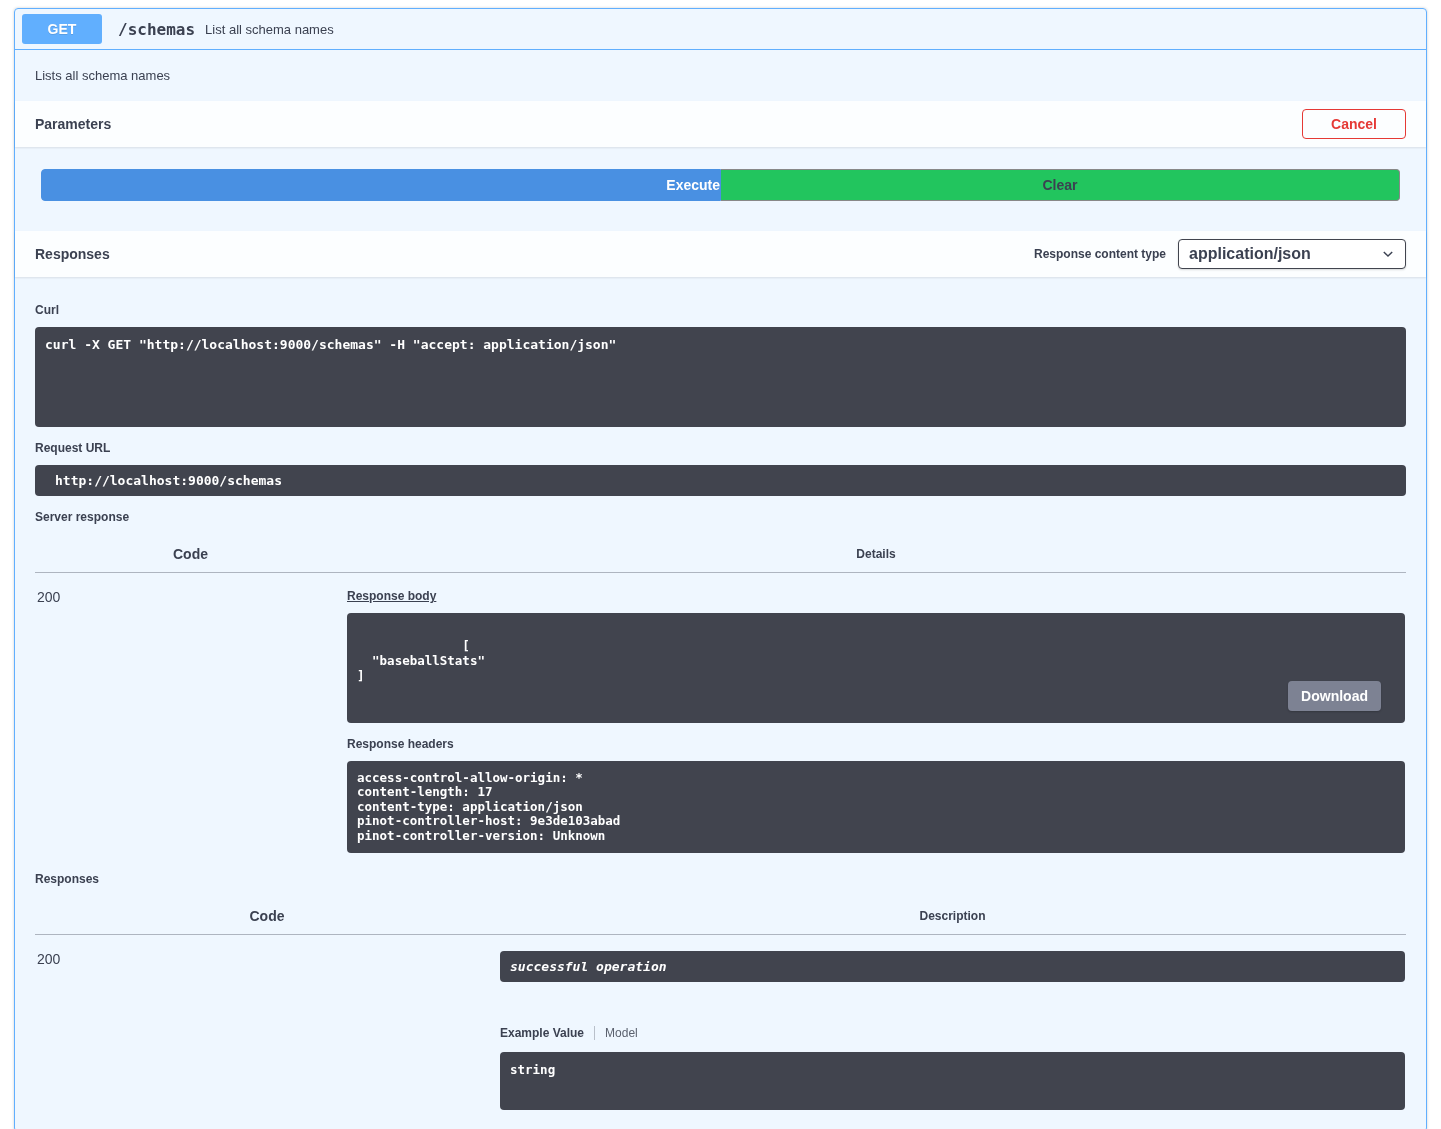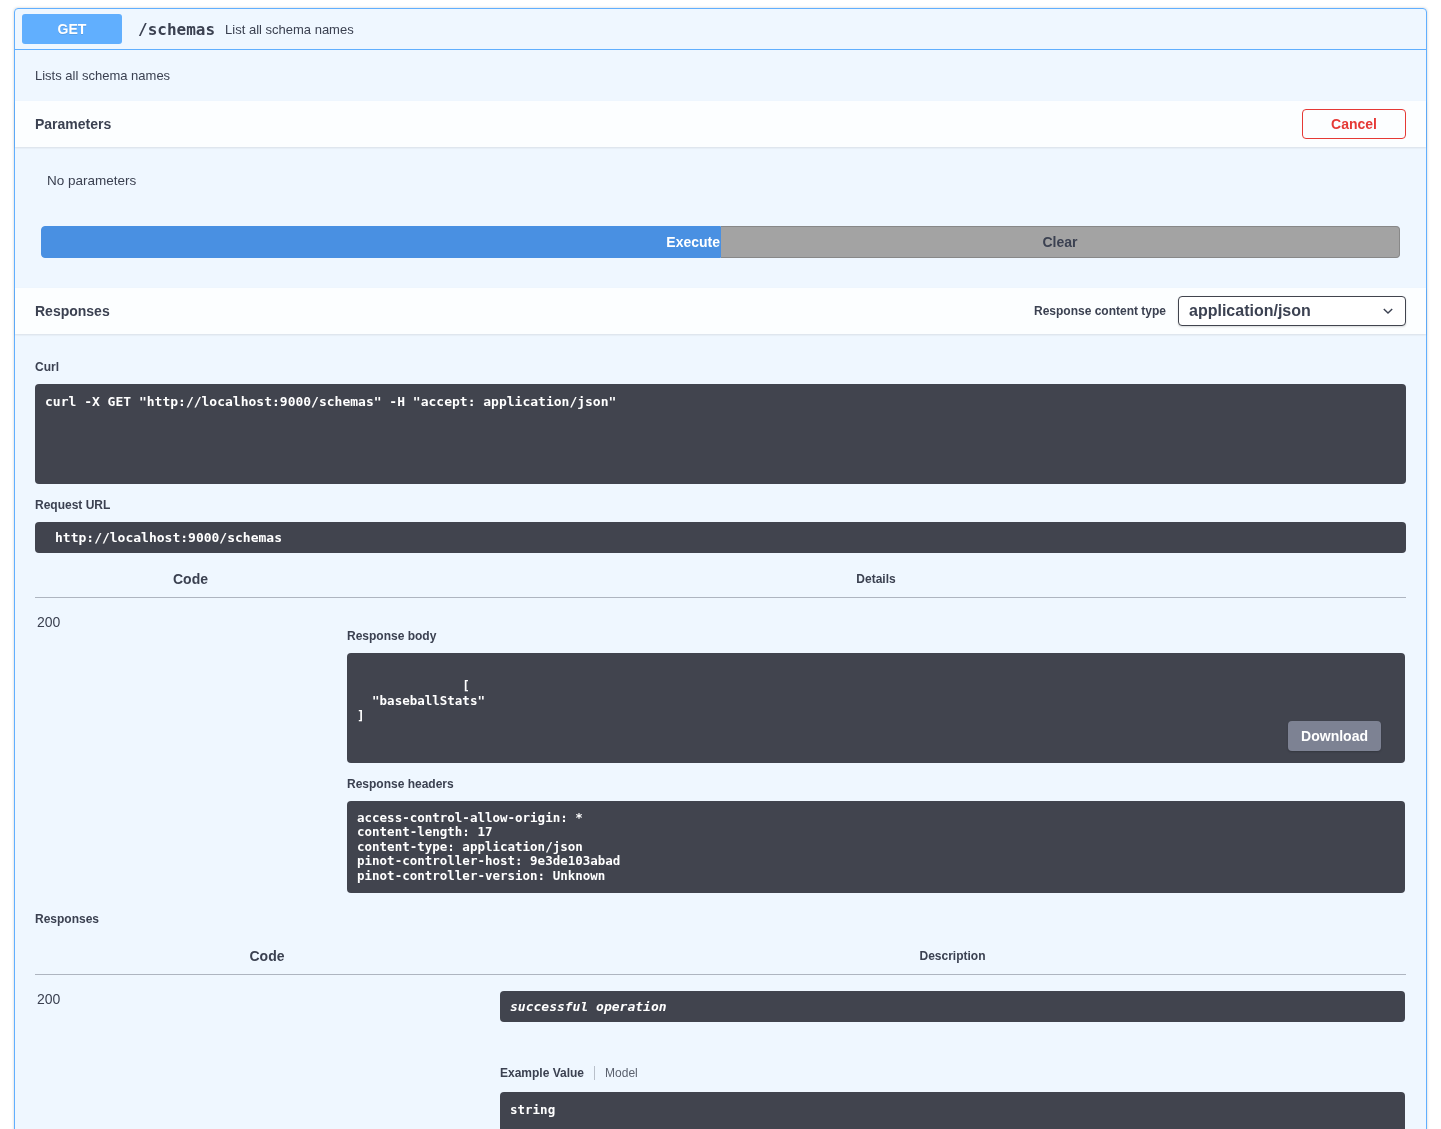--- a/index.html
+++ b/index.html
@@ -14,21 +14,21 @@
     background:rgba(97,175,254,.1);
     box-shadow:0 0 3px rgba(0,0,0,.19);
   }
   
   .opblock-summary {
     display:flex; align-items:center; padding:5px; gap:0;
     border-bottom:1px solid #61affe; cursor:pointer;
   }
   .method-badge {
     background:#61affe; color:#fff; font-weight:bold; font-size:14px;
-    border-radius:3px; padding:7px 0; width:100px; text-align:center;
+    border-radius:3px; padding:7px 0; width:80px; text-align:center;
     text-shadow:0 1px 0 rgba(0,0,0,.1); margin-left:2px;
   }
   .op-path {
     font-family:"DejaVu Sans Mono","Liberation Mono",monospace;
     font-size:16px; font-weight:bold; color:#3b4151; padding:0 10px 0 16px;
   }
   .op-summary-text { font-size:13px; color:#3b4151; }
   .op-description { padding:18px 20px; font-size:13px; color:#3b4151; }
   
   .section-header {
@@ -44,21 +44,21 @@
     cursor:pointer; font-family:inherit;
   }
   .no-params { padding:26px 20px 16px 32px; font-size:13.5px; }
   .execute-wrapper { padding:22px 26px 30px 26px; display:flex; }
   .btn-execute {
     flex:1; background:#4990e2; border:1px solid #4990e2; color:#fff;
     font-weight:bold; font-size:14px; padding:7px 0;
     border-radius:4px 0 0 4px; cursor:pointer; font-family:inherit;text-align:right;
   }
   .btn-clear {
-    flex:1; background:#a3a3a3; border:1px solid #888; border-left:none; color:#3b4151;
+    flex:1; background:#22c55e; border:1px solid #888; border-left:none; color:#3b4151;
     font-weight:bold; font-size:14px; padding:7px 0;
     border-radius:0 4px 4px 0; cursor:pointer; font-family:inherit;
   }
   .content-type-wrap { display:flex; align-items:center; gap:12px; }
   .content-type-label { font-size:12px; font-weight:bold; color:#3b4151; }
   .content-type-select {
     display:flex; align-items:center; justify-content:space-between;
     width:228px; padding:5px 10px; border:1px solid #41444e; border-radius:4px;
     background:#fff; font-size:16px; font-weight:bold; cursor:pointer;
     box-shadow:0 1px 2px rgba(0,0,0,.15);
@@ -113,21 +113,20 @@
     <span class="op-summary-text">List all schema names</span>
   </div>
 
   <div class="op-description">Lists all schema names</div>
 
   <div class="section-header">
     <span class="section-title">Parameters</span>
     <button class="btn-cancel">Cancel</button>
   </div>
 
-  <div class="no-params">No parameters</div>
 
   <div class="execute-wrapper">
     <button class="btn-execute">Execute</button>
     <button class="btn-clear">Clear</button>
   </div>
 
   <div class="section-header">
     <span class="section-title">Responses</span>
     <div class="content-type-wrap">
       <span class="content-type-label">Response content type</span>
@@ -143,33 +142,34 @@
   </div>
 
   <div class="responses-inner">
 
     <div class="block-label first">Curl</div>
     <div class="code-block curl-block">curl -X GET "http://localhost:9000/schemas" -H "accept: application/json"</div>
 
     <div class="block-label">Request URL</div>
     <div class="code-block url-block">http://localhost:9000/schemas</div>
 
+    <div class="block-label">Server response</div>
 
     <table class="resp-table mb-20">
       <thead>
         <tr>
           <td class="col-status-1 code-col-header">Code</td>
           <td>Details</td>
         </tr>
       </thead>
       <tbody>
         <tr>
           <td class="code-val">200</td>
           <td>
-            <div class="block-label" style="margin-top:15px;">Response body</div>
+            <div class="block-label" style="margin-top:0;text-decoration:underline;">Response body</div>
             <div class="code-block response-body-block">
               <span style="white-space:pre;">[
   "baseballStats"
 ]</span>
               <button class="btn-download">Download</button>
             </div>
             <div class="block-label">Response headers</div>
             <div class="code-block headers-block">access-control-allow-origin: *
 content-length: 17
 content-type: application/json

